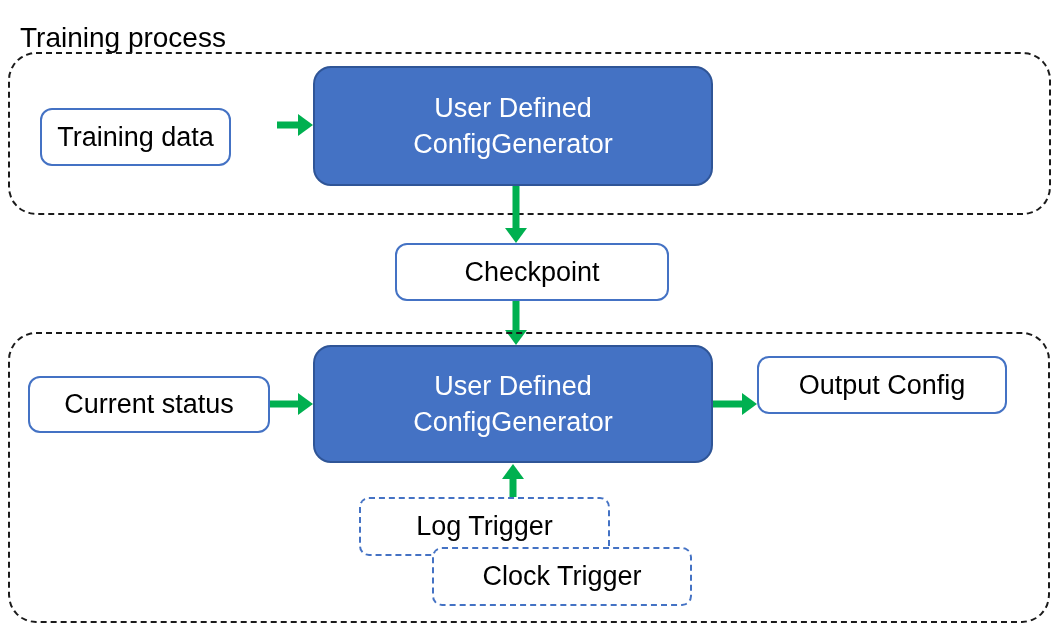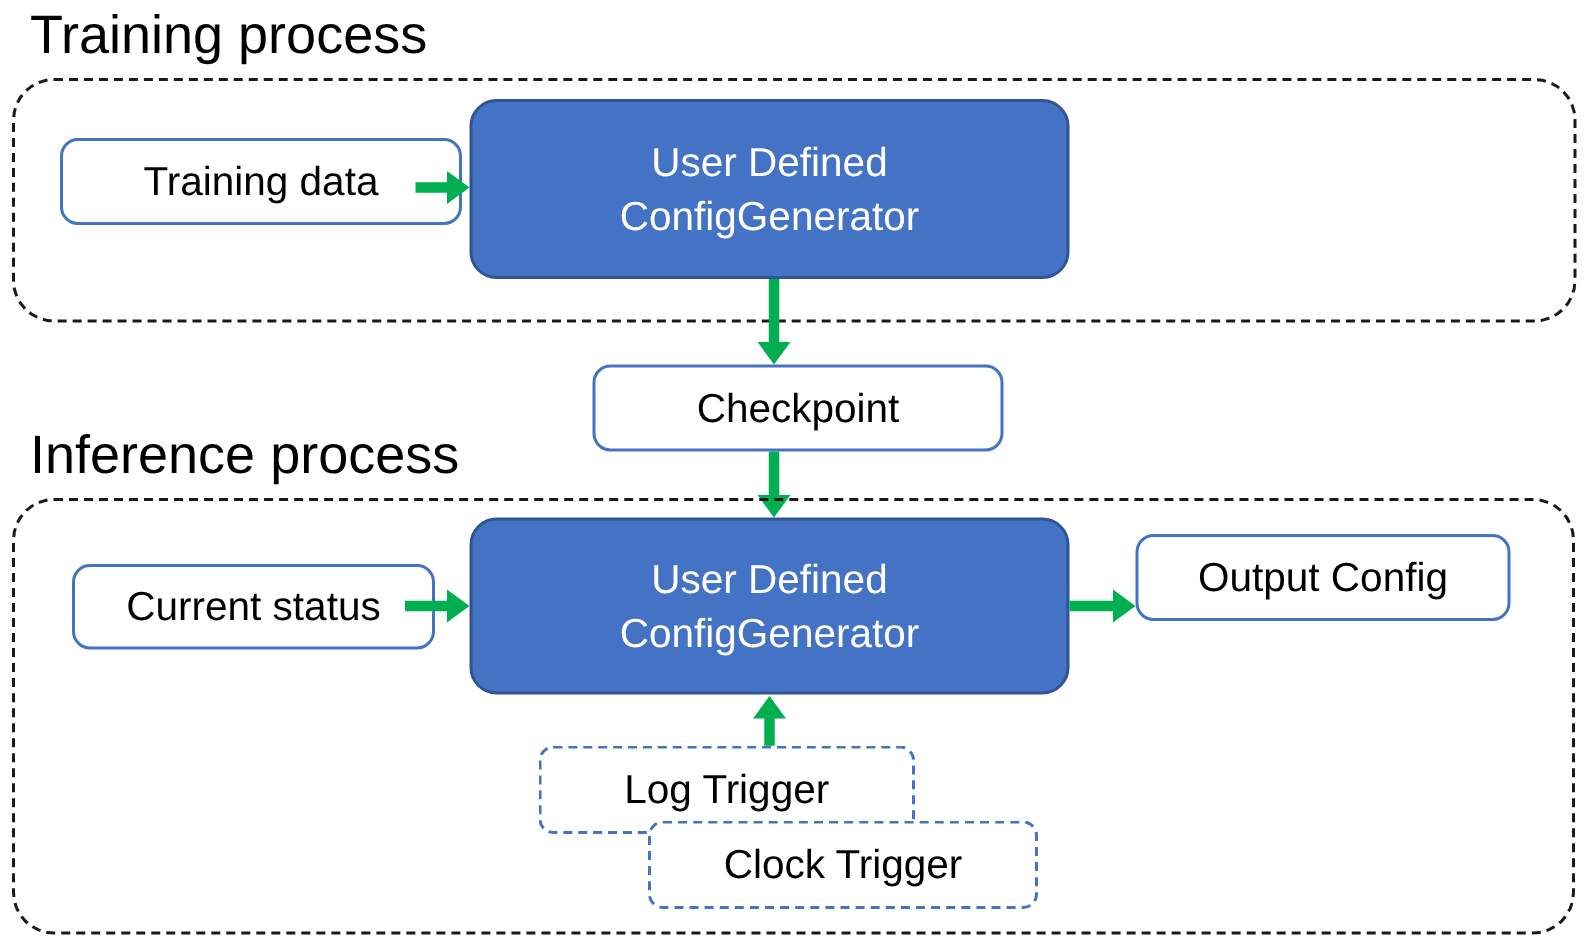--- a/index.html
+++ b/index.html
@@ -14,23 +14,24 @@
   html,body{margin:0;padding:0;background:#ffffff;}
   .canvas{
     position:relative;
     width:1057px;height:631px;
     background:#ffffff;
     font-family:"Liberation Sans", sans-serif;
     overflow:hidden;
   }
   .section-label{
     position:absolute;
-    font-size:36px;
+    font-size:28px;
     color:var(--text-black);
     white-space:nowrap;
+    margin-top:20px;
   }
   .boundary{
     position:absolute;
     border:2.5px dashed var(--boundary);
     border-radius:28px;
     box-sizing:border-box;
     background:transparent;
   }
   .node{
     position:absolute;
@@ -75,29 +76,29 @@
     border-top:15px solid var(--green);
     border-left:11px solid transparent;border-right:11px solid transparent;}
   .arrow-up .shaft{bottom:0;left:50%;transform:translateX(-50%);width:7px;top:14px;}
   .arrow-up .head{top:0;left:50%;transform:translateX(-50%);
     border-bottom:15px solid var(--green);
     border-left:11px solid transparent;border-right:11px solid transparent;}
 
   
   .lbl-training{left:20px;top:2px;}
   .box-training-boundary{left:8px;top:52px;width:1043px;height:163px;}
-  .node-training-data{left:40px;top:92px;width:268px;height:58px;}
+  .node-training-data{left:40px;top:108px;width:191px;height:58px;}
   .arr-train-in{left:277px;top:112px;width:36px;height:26px;}
   .node-generator-train{left:313px;top:66px;width:400px;height:120px;}
   .arr-gen-to-ckpt{left:504px;top:186px;width:24px;height:57px;}
   .node-checkpoint{left:395px;top:243px;width:274px;height:58px;}
   .arr-ckpt-to-gen{left:504px;top:301px;width:24px;height:44px;}
   .lbl-inference{left:20px;top:282px;}
   .box-inference-boundary{left:8px;top:332px;width:1042px;height:291px;}
-  .node-current-status{left:28px;top:376px;width:242px;height:57px;margin-left:20px;}
+  .node-current-status{left:28px;top:376px;width:242px;height:57px;}
   .arr-infer-in{left:270px;top:391px;width:43px;height:26px;}
   .node-generator-infer{left:313px;top:345px;width:400px;height:118px;}
   .arr-infer-out{left:713px;top:391px;width:44px;height:26px;}
   .node-output-config{left:757px;top:356px;width:250px;height:58px;}
   .arr-trigger-up{left:501px;top:464px;width:24px;height:34px;}
   .node-log-trigger{left:359px;top:497px;width:251px;height:59px;z-index:2;}
   .node-clock-trigger{left:432px;top:547px;width:260px;height:59px;z-index:3;}
 </style>
 </head>
 <body>
@@ -125,21 +126,20 @@
     <div class="head"></div>
   </div>
 
   <div class="node light-node node-checkpoint">Checkpoint</div>
 
   <div class="arrow arrow-down arr-ckpt-to-gen">
     <div class="shaft"></div>
     <div class="head"></div>
   </div>
 
-  <div class="section-label lbl-inference">Inference process</div>
 
   <div class="boundary box-inference-boundary"></div>
 
   <div class="node light-node node-current-status">Current status</div>
 
   <div class="arrow arrow-right arr-infer-in">
     <div class="shaft"></div>
     <div class="head"></div>
   </div>
 

